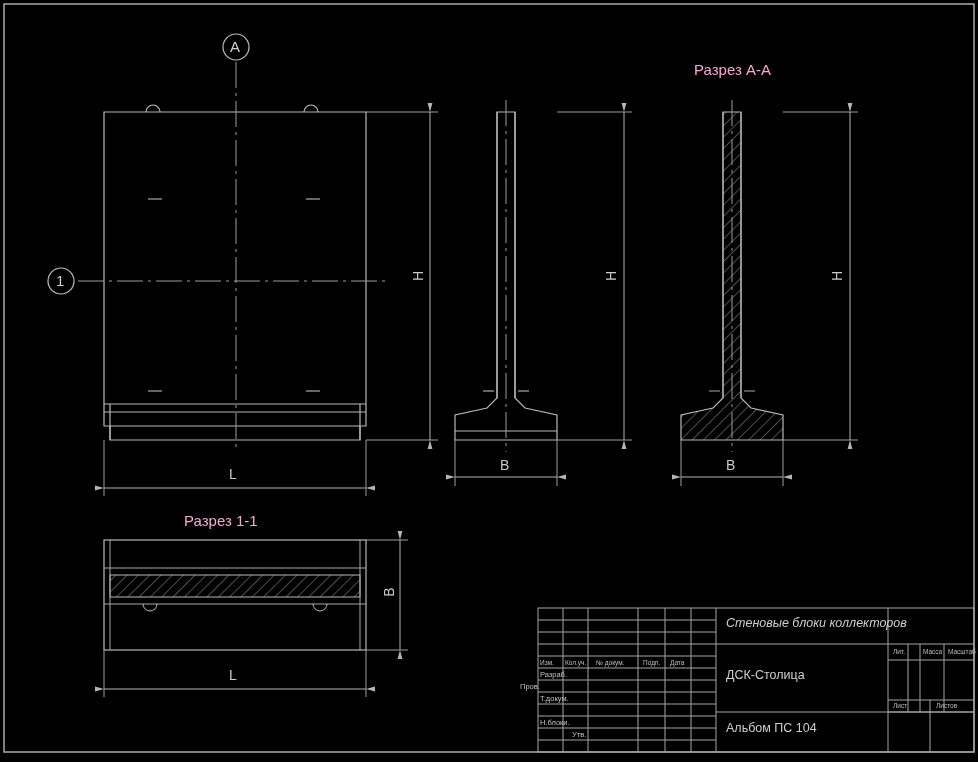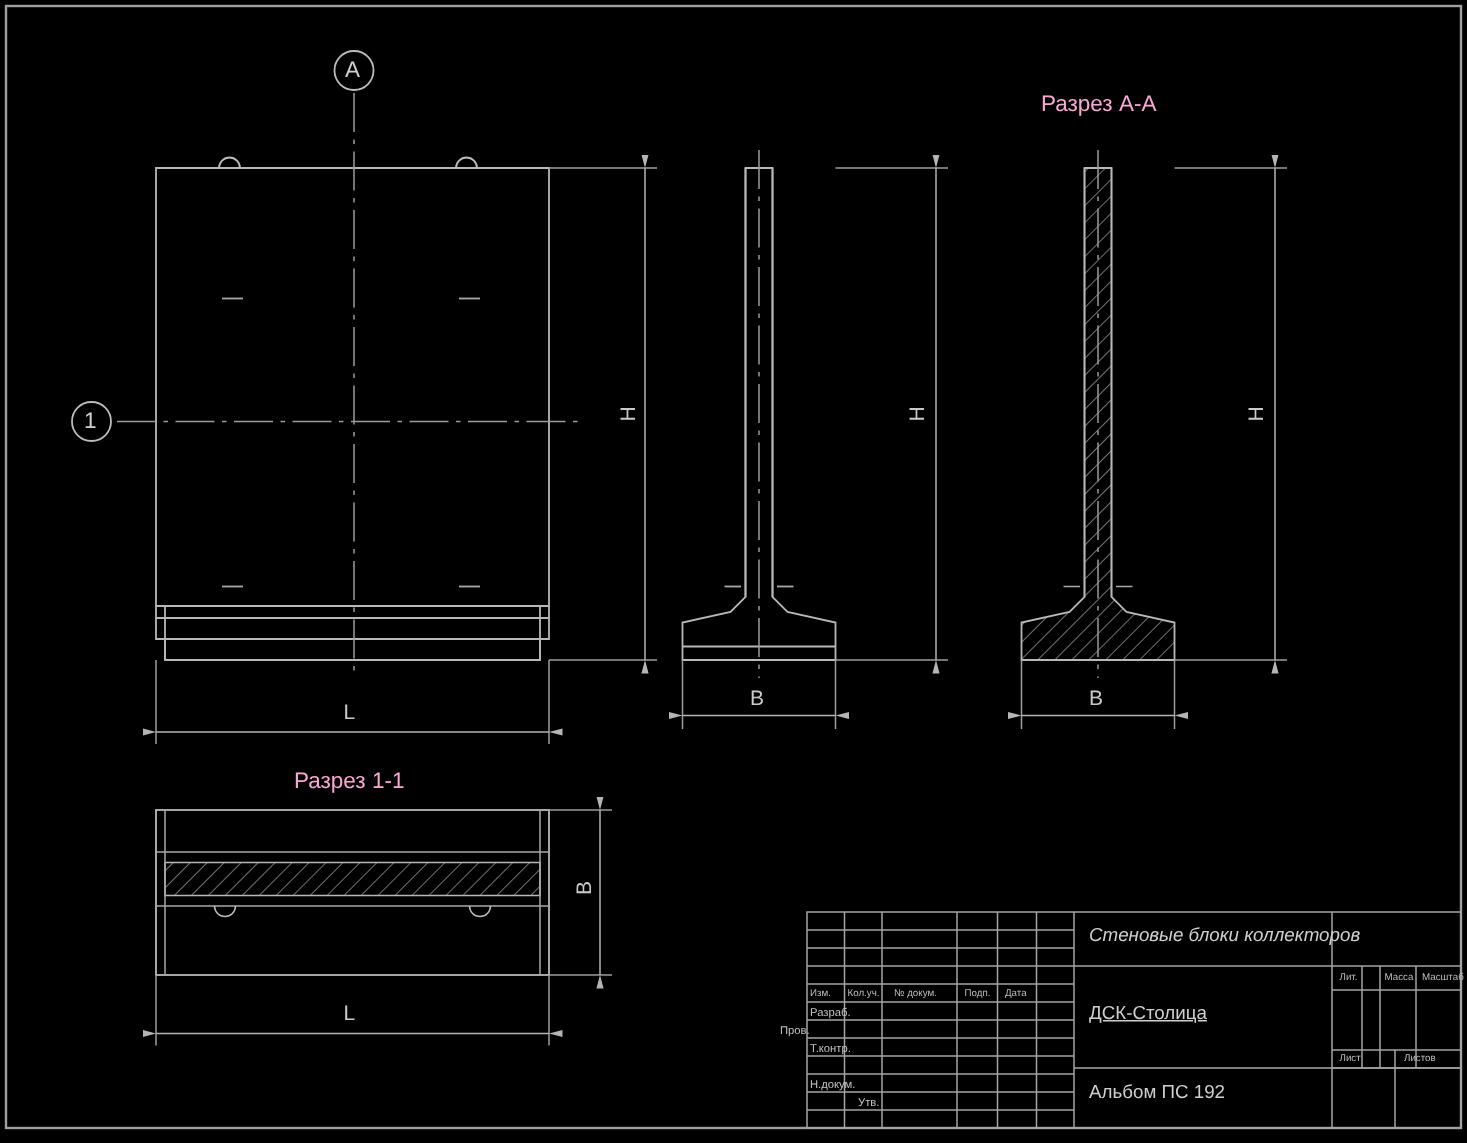--- a/index.html
+++ b/index.html
@@ -215,48 +215,48 @@
       <line x1="920" y1="644" x2="920" y2="712"></line>
       <line x1="944" y1="644" x2="944" y2="712"></line>
       <line x1="930" y1="700" x2="930" y2="752"></line>
     </g>
   </svg>
 
   <div class="lbl mark-lbl" style="left:230px; top:38px;">А</div>
   <div class="lbl mark-lbl" style="left:56px; top:272px;">1</div>
 
   <div class="lbl title-lbl" style="left:694px; top:61px;">Разрез А-А</div>
-  <div class="lbl title-lbl" style="left:196px; top:512px;">Разрез 1-1</div>
+  <div class="lbl title-lbl" style="left:184px; top:512px;">Разрез 1-1</div>
 
   <div class="lbl dim-lbl-v" style="left:406px; top:268px; width:24px; text-align:center;">H</div>
   <div class="lbl dim-lbl" style="left:229px; top:466px;">L</div>
 
   <div class="lbl dim-lbl-v" style="left:599px; top:268px; width:24px; text-align:center;">H</div>
   <div class="lbl dim-lbl" style="left:500px; top:457px;">B</div>
 
   <div class="lbl dim-lbl-v" style="left:825px; top:268px; width:24px; text-align:center;">H</div>
   <div class="lbl dim-lbl" style="left:726px; top:457px;">B</div>
 
   <div class="lbl dim-lbl-v" style="left:377px; top:584px; width:24px; text-align:center;">B</div>
   <div class="lbl dim-lbl" style="left:229px; top:667px;">L</div>
 
   <div class="lbl tb-main" style="left:726px; top:616px;font-style:italic;">Стеновые блоки коллекторов</div>
-  <div class="lbl tb-main" style="left:726px; top:668px;text-decoration:underline;">ДСК-Столица</div>
-  <div class="lbl tb-main" style="left:726px; top:721px;">Альбом ПС 192</div>
+  <div class="lbl tb-main" style="left:726px; top:668px;">ДСК-Столица</div>
+  <div class="lbl tb-main" style="left:726px; top:721px;">Альбом ПС 104</div>
 
   <div class="lbl tb-tiny" style="left:540px; top:659px;">Изм.</div>
   <div class="lbl tb-tiny" style="left:565px; top:659px;">Кол.уч.</div>
   <div class="lbl tb-tiny" style="left:596px; top:659px;">№ докум.</div>
   <div class="lbl tb-tiny" style="left:643px; top:659px;">Подп.</div>
   <div class="lbl tb-tiny" style="left:670px; top:659px;">Дата</div>
 
   <div class="lbl tb-small" style="left:540px; top:670px;">Разраб.</div>
   <div class="lbl tb-small" style="left:520px; top:682px;">Пров.</div>
-  <div class="lbl tb-small" style="left:540px; top:694px;">Т.контр.</div>
-  <div class="lbl tb-small" style="left:540px; top:718px;">Н.докум.</div>
+  <div class="lbl tb-small" style="left:540px; top:694px;">Т.докум.</div>
+  <div class="lbl tb-small" style="left:540px; top:718px;">Н.блоки.</div>
   <div class="lbl tb-small" style="left:540px; top:730px;padding-left:32px;">Утв.</div>
 
   <div class="lbl tb-tiny" style="left:893px; top:648px;">Лит.</div>
   <div class="lbl tb-tiny" style="left:923px; top:648px;">Масса</div>
   <div class="lbl tb-tiny" style="left:948px; top:648px;">Масштаб</div>
 
   <div class="lbl tb-tiny" style="left:893px; top:702px;">Лист</div>
   <div class="lbl tb-tiny" style="left:936px; top:702px;">Листов</div>
 
 </div>

